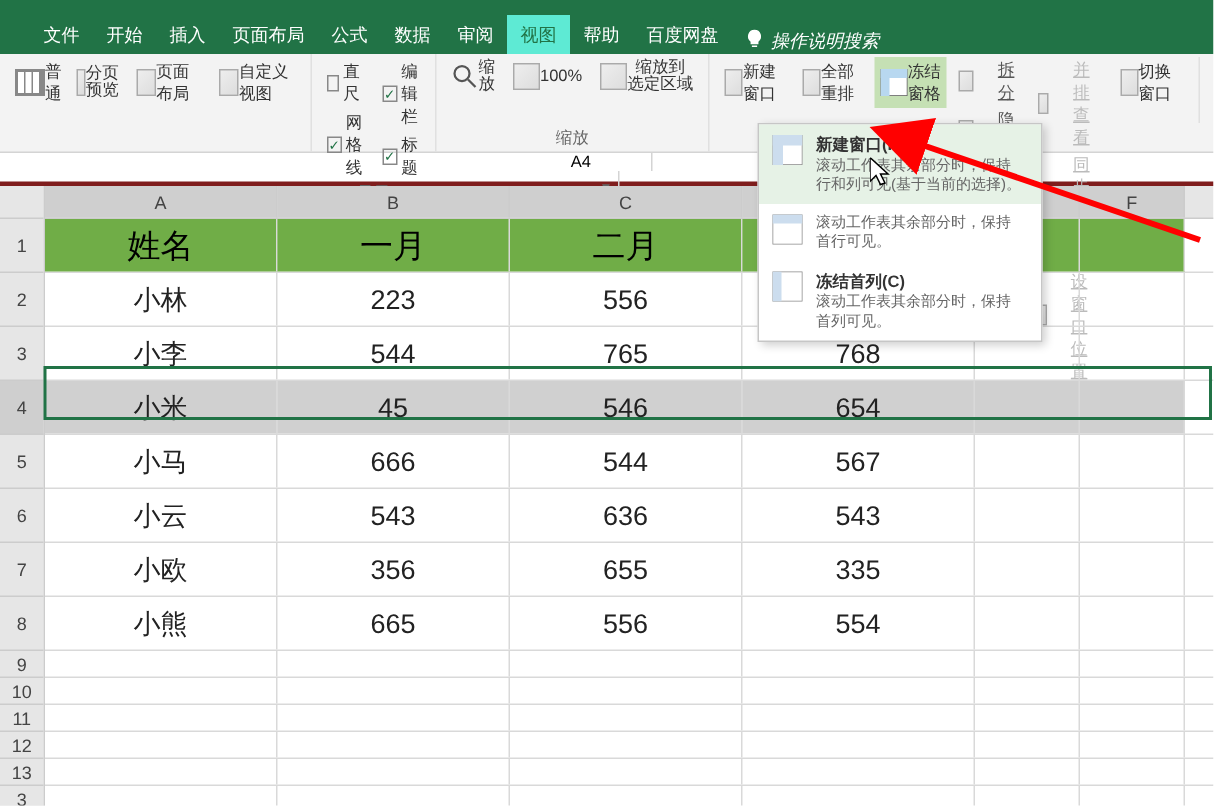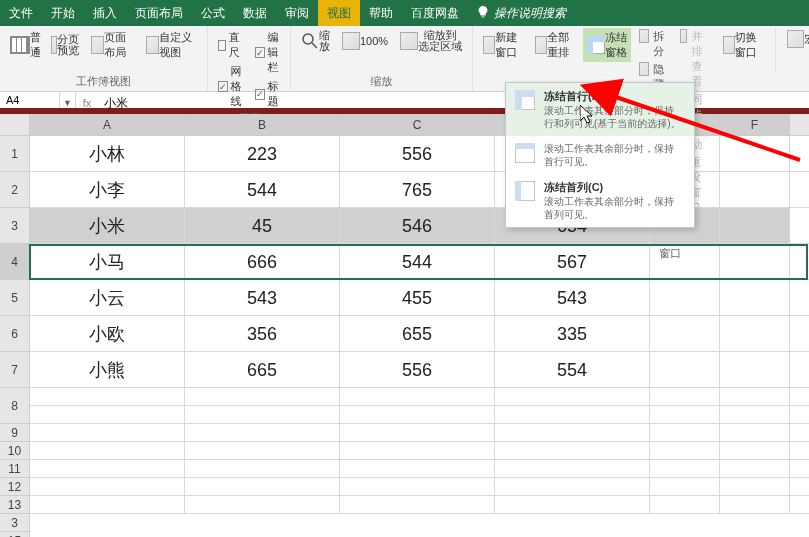--- a/index.html
+++ b/index.html
@@ -1,43 +1,43 @@
 <!DOCTYPE html>
 <html><head>
   <meta charset="utf-8">
   <style>
     * { margin: 0; padding: 0; box-sizing: border-box; }
     body { font-family: "Microsoft YaHei", sans-serif; font-size: 12px; background: #fff; width: 809px; height: 537px; overflow: hidden; position: relative; }
     
     
-    .menubar { display: flex; align-items: center; background: #217346; color: #fff; height: 26px; padding: 0 0; }
+    .menubar { display: flex; align-items: flex-end; background: #217346; color: #fff; height: 36px; padding: 0 20px; }
     .menubar-item { padding: 0 9px; height: 26px; line-height: 26px; cursor: pointer; font-size: 12px; }
-    .menubar-item.active { background: #eab308; color: #217346; }
+    .menubar-item.active { background: #5eead4; color: #217346; }
     .bulb-wrap { display: flex; align-items: center; padding: 0 8px; color: #fff; font-style: italic; }
     .bulb-icon { margin-right: 4px; }
     
     
     .ribbon { background: #f3f3f3; border-bottom: 1px solid #d4d4d4; height: 66px; display: flex; }
     .ribbon-group { border-right: 1px solid #e0e0e0; padding: 2px 6px 0 6px; display: flex; flex-direction: column; justify-content: space-between; }
     .ribbon-group-label { text-align: center; font-size: 11px; color: #666; padding-bottom: 2px; }
     .ribbon-buttons { display: flex; gap: 4px; }
     .rbtn-v { display: flex; flex-direction: row; align-items: center; justify-content: flex-start; padding: 2px 4px; cursor: pointer; font-size: 11px; color: #333; min-width: 36px; }
     .rbtn-v .ic { width: 18px; height: 18px; margin-bottom: 1px; display: flex; align-items: center; justify-content: center; }
     .rbtn-v.big .ic { width: 20px; height: 20px; }
     .rbtn-v.wide { min-width: 48px; }
     .chk-col { display: flex; flex-direction: column; gap: 4px; padding: 2px 4px; font-size: 11px; color: #333; }
     .chk-row { display: flex; align-items: center; gap: 3px; cursor: pointer; }
     .chk-box { width: 11px; height: 11px; border: 1px solid #888; display: inline-flex; align-items: center; justify-content: center; font-size: 9px; color: #217346; }
-    .rbtn-h { display: flex; gap: 4px; padding: 1px 4px; font-size: 11px; color: #555; cursor: pointer; }
+    .rbtn-h { display: flex; align-items: center; gap: 16px; padding: 1px 4px; font-size: 11px; color: #555; cursor: pointer; text-decoration: underline; }
     .rbtn-h.disabled { color: #bbb; }
     .rbtn-h .ic { width: 14px; height: 14px; display: flex; align-items: center; justify-content: center; }
     .active-big { background: #c5e0b4; }
     
     
-    .fbar { display: flex; align-items: center; border-bottom: 6px solid #7f1d1d; height: 22px; background: #fff; }
+    .fbar { display: flex; align-items: center; border-bottom: 3px solid #7f1d1d; height: 22px; background: #fff; flex-direction: column; }
     .namebox { width: 60px; border-right: 1px solid #d4d4d4; padding: 0 6px; font-size: 11px; height: 100%; display: flex; align-items: center; }
     .namebox-dd { width: 16px; text-align: center; color: #666; border-right: 1px solid #d4d4d4; height: 100%; line-height: 22px; cursor: pointer; font-size: 9px; }
     .fx-btn { width: 22px; text-align: center; color: #888; height: 100%; line-height: 22px; cursor: pointer; font-size: 11px; }
     .formula-input { flex: 1; padding: 0 6px; font-size: 12px; height: 100%; line-height: 22px; }
     
     
     .sheet { display: flex; height: calc(537px - 26px - 66px - 22px); }
     .rowhdr-col { width: 30px; background: #e6e6e6; border-right: 1px solid #ccc; }
     .corner { height: 22px; border-bottom: 1px solid #ccc; background: #e6e6e6; }
     .rowhdr { height: 36px; border-bottom: 1px solid #ccc; text-align: center; line-height: 36px; color: #444; font-size: 12px; background: #e6e6e6; }
@@ -117,21 +117,20 @@
       </div>
       <div class="rbtn-v wide">
         <span class="ic ph-ic"></span>
         <span>页面布局</span>
       </div>
       <div class="rbtn-v wide">
         <span class="ic ph-ic"></span>
         <span>自定义视图</span>
       </div>
     </div>
-    <div class="ribbon-group-label">工作簿视图</div>
   </div>
 
   <div class="ribbon-group">
     <div class="ribbon-buttons">
       <div class="chk-col">
         <div class="chk-row">
             <span class="chk-box"></span>
             <span>直尺</span>
           </div>
         <div class="chk-row">
@@ -269,20 +268,28 @@
   <div class="grid">
     <div class="colhdr-row">
       <div class="colhdr selected w-a">A</div>
       <div class="colhdr selected w-b">B</div>
       <div class="colhdr selected w-c">C</div>
       <div class="colhdr selected w-d">D</div>
       <div class="colhdr selected w-e">E</div>
       <div class="colhdr selected w-f">F</div>
     </div>
 
+    <div class="data-row header-row">
+      <div class="cell w-a">姓名</div>
+      <div class="cell w-b">一月</div>
+      <div class="cell w-c">二月</div>
+      <div class="cell w-d">三月</div>
+      <div class="cell w-e"></div>
+      <div class="cell w-f"></div>
+    </div>
 
     <div class="data-row">
       <div class="cell w-a">小林</div>
       <div class="cell w-b">223</div>
       <div class="cell w-c">556</div>
       <div class="cell w-d"></div>
       <div class="cell w-e"></div>
       <div class="cell w-f"></div>
     </div>
     <div class="data-row">
@@ -305,21 +312,21 @@
       <div class="cell w-a">小马</div>
       <div class="cell w-b">666</div>
       <div class="cell w-c">544</div>
       <div class="cell w-d">567</div>
       <div class="cell w-e"></div>
       <div class="cell w-f"></div>
     </div>
     <div class="data-row">
       <div class="cell w-a">小云</div>
       <div class="cell w-b">543</div>
-      <div class="cell w-c">455</div>
+      <div class="cell w-c">636</div>
       <div class="cell w-d">543</div>
       <div class="cell w-e"></div>
       <div class="cell w-f"></div>
     </div>
     <div class="data-row">
       <div class="cell w-a">小欧</div>
       <div class="cell w-b">356</div>
       <div class="cell w-c">655</div>
       <div class="cell w-d">335</div>
       <div class="cell w-e"></div>
@@ -398,21 +405,21 @@
 <div class="dropdown">
   <div class="dd-item hover">
     <span class="dd-ic">
         <svg width="20" height="20">
           <rect width="20" height="20" fill="#fff" stroke="#888"></rect>
           <rect width="7" height="20" fill="#cde"></rect>
           <rect width="20" height="7" fill="#cde"></rect>
         </svg>
       </span>
     <span class="dd-txt">
-      <b>冻结首行(F)</b>
+      <b>新建窗口(F)</b>
       <span>滚动工作表其余部分时，保持</span>
       <span>行和列可见(基于当前的选择)。</span>
     </span>
   </div>
   <div class="dd-item">
     <span class="dd-ic">
         <svg width="20" height="20">
           <rect width="20" height="20" fill="#fff" stroke="#888"></rect>
           <rect width="20" height="6" fill="#cde"></rect>
         </svg>

